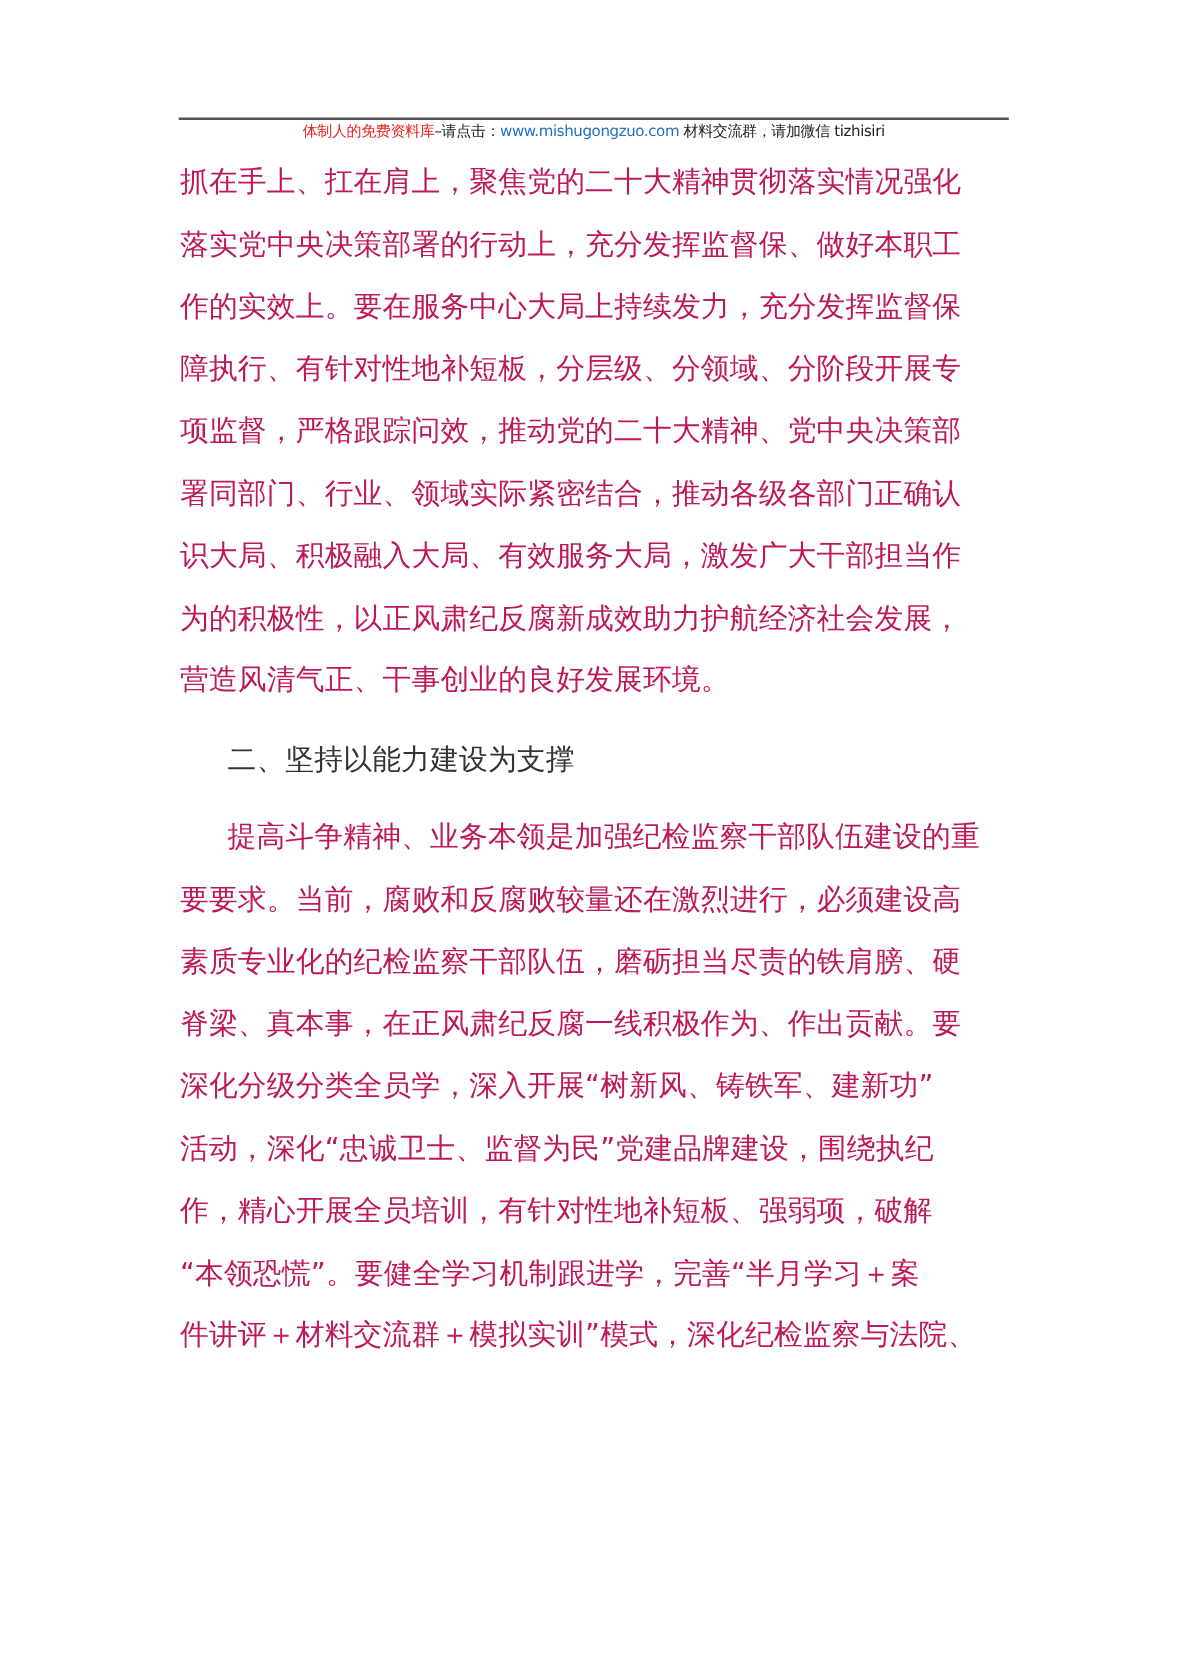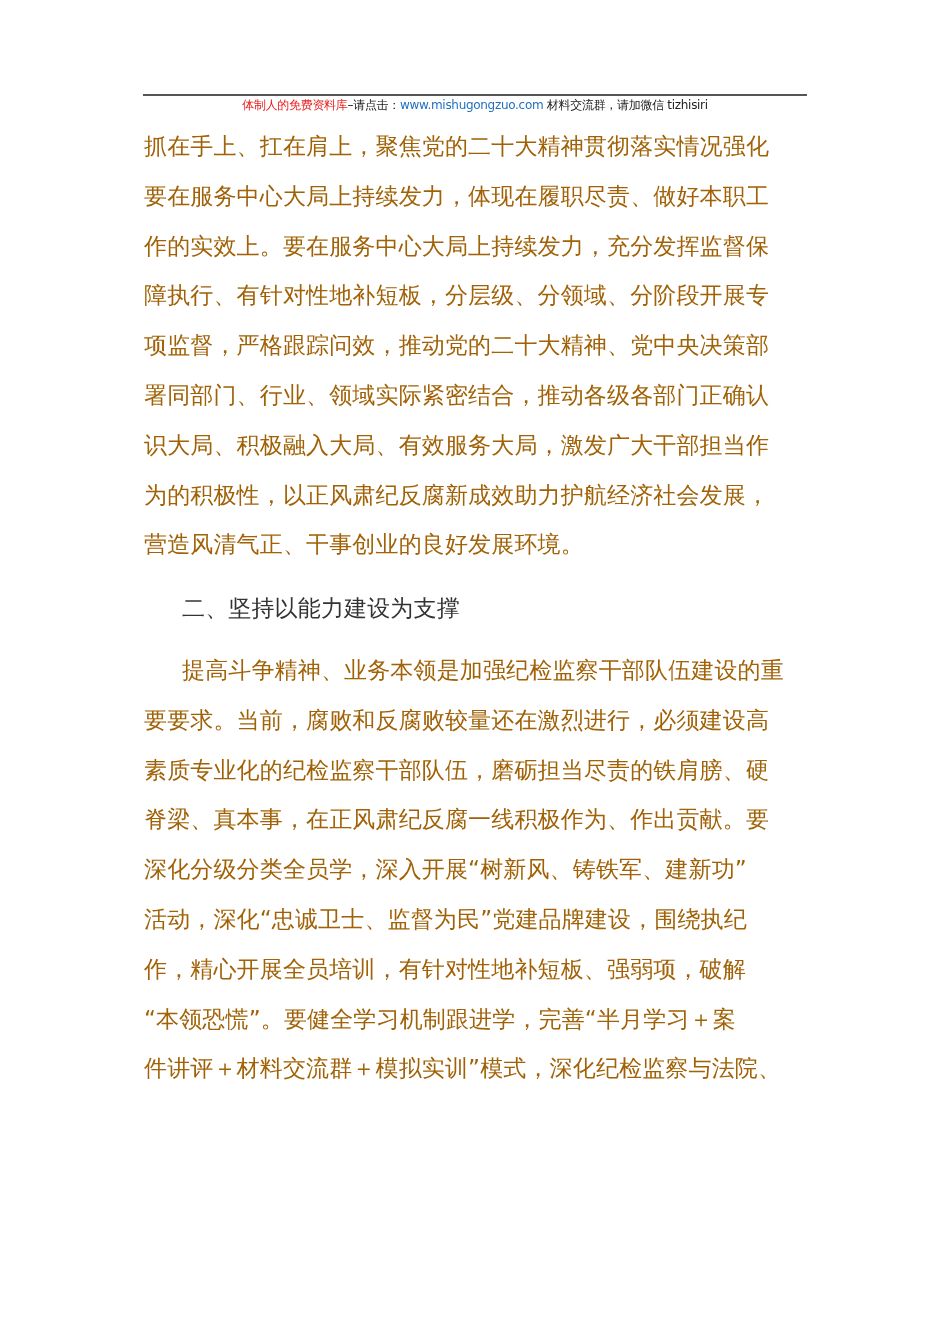--- a/index.html
+++ b/index.html
@@ -44,21 +44,21 @@
       position: absolute;
       left: 144px;
       top: 122px;
       width: 664px;
     }
     .line {
       height: 49.8px;
       line-height: 49.8px;
       font-size: 23px;
       white-space: nowrap;
-      color: #a16207;
+      color: #be185d;
       letter-spacing: 0.15px;
     }
     .indent { padding-left: 38px; }
     .heading {
       font-weight: normal;
       color: #333333;
       padding-left: 38px;
       margin-top: 14px;
       margin-bottom: 12px;
     }
@@ -68,21 +68,21 @@
 
 <div class="page-header">
   <span class="brand">体制人的免费资料库</span><span class="dash">–请点击：</span><span class="link">www.mishugongzuo.com</span>
   <span class="tail">材料交流群，请加微信 tizhisiri</span>
 </div>
 <div class="header-rule"></div>
 
 <div class="content">
   <div>
     <div class="line">抓在手上、扛在肩上，聚焦党的二十大精神贯彻落实情况强化</div>
-    <div class="line">要在服务中心大局上持续发力，体现在履职尽责、做好本职工</div>
+    <div class="line">落实党中央决策部署的行动上，充分发挥监督保、做好本职工</div>
     <div class="line">作的实效上。要在服务中心大局上持续发力，充分发挥监督保</div>
     <div class="line">障执行、有针对性地补短板，分层级、分领域、分阶段开展专</div>
     <div class="line">项监督，严格跟踪问效，推动党的二十大精神、党中央决策部</div>
     <div class="line">署同部门、行业、领域实际紧密结合，推动各级各部门正确认</div>
     <div class="line">识大局、积极融入大局、有效服务大局，激发广大干部担当作</div>
     <div class="line">为的积极性，以正风肃纪反腐新成效助力护航经济社会发展，</div>
     <div class="line">营造风清气正、干事创业的良好发展环境。</div>
   </div>
 
   <div class="line heading">二、坚持以能力建设为支撑</div>

